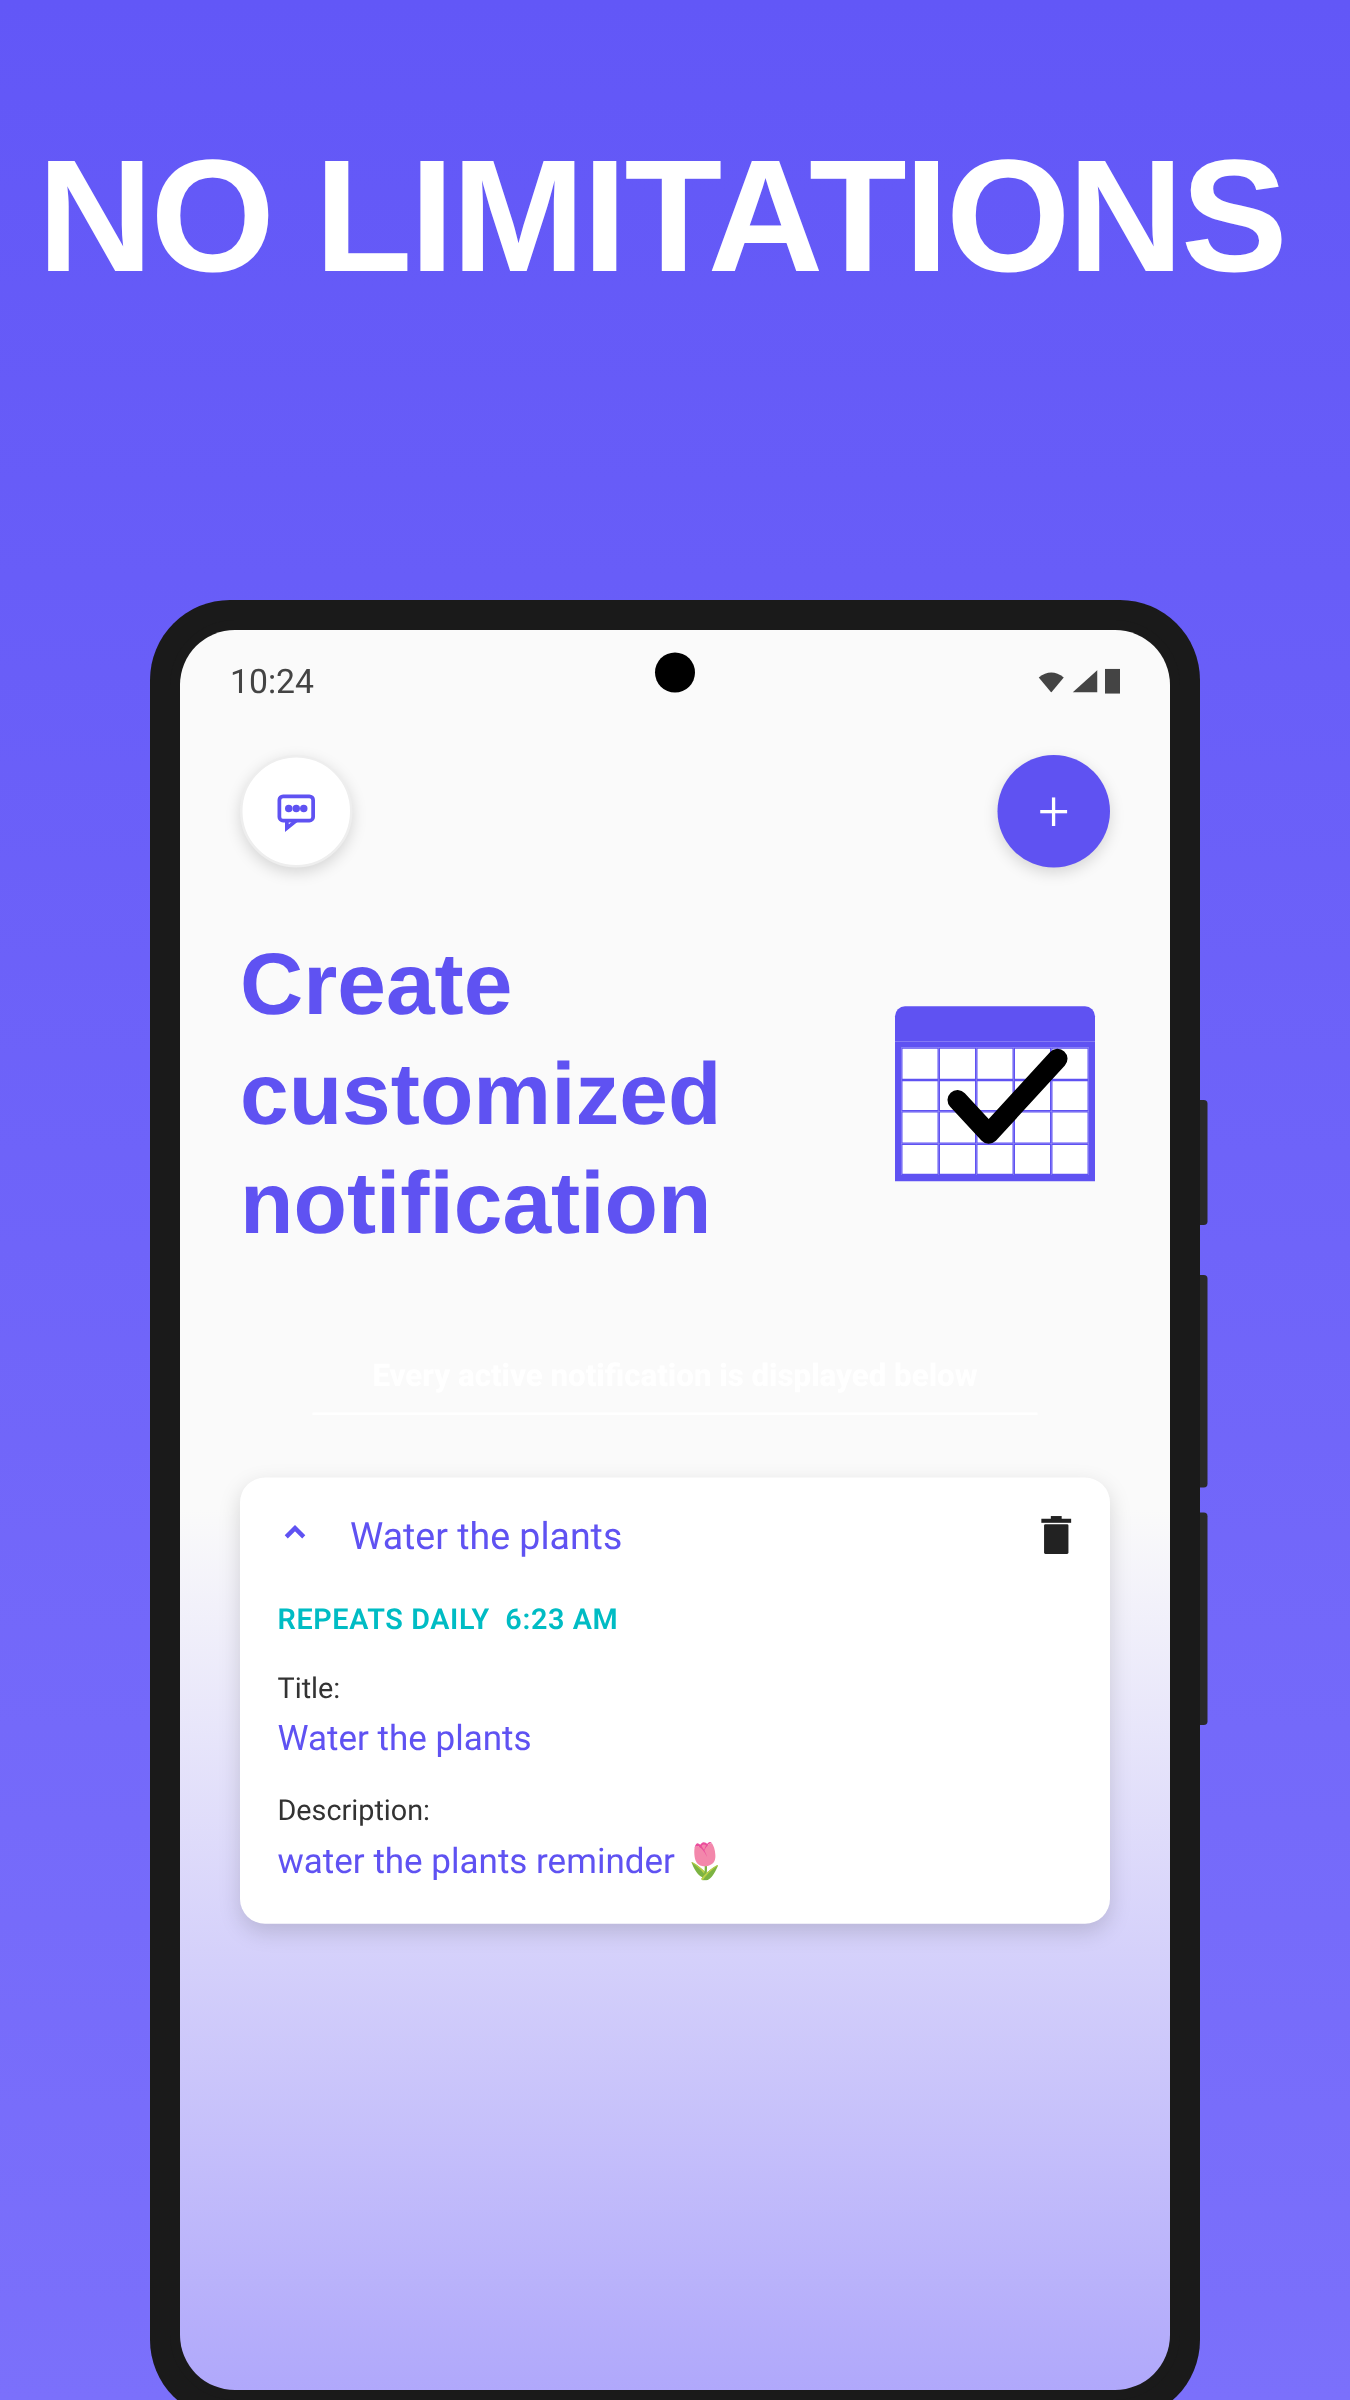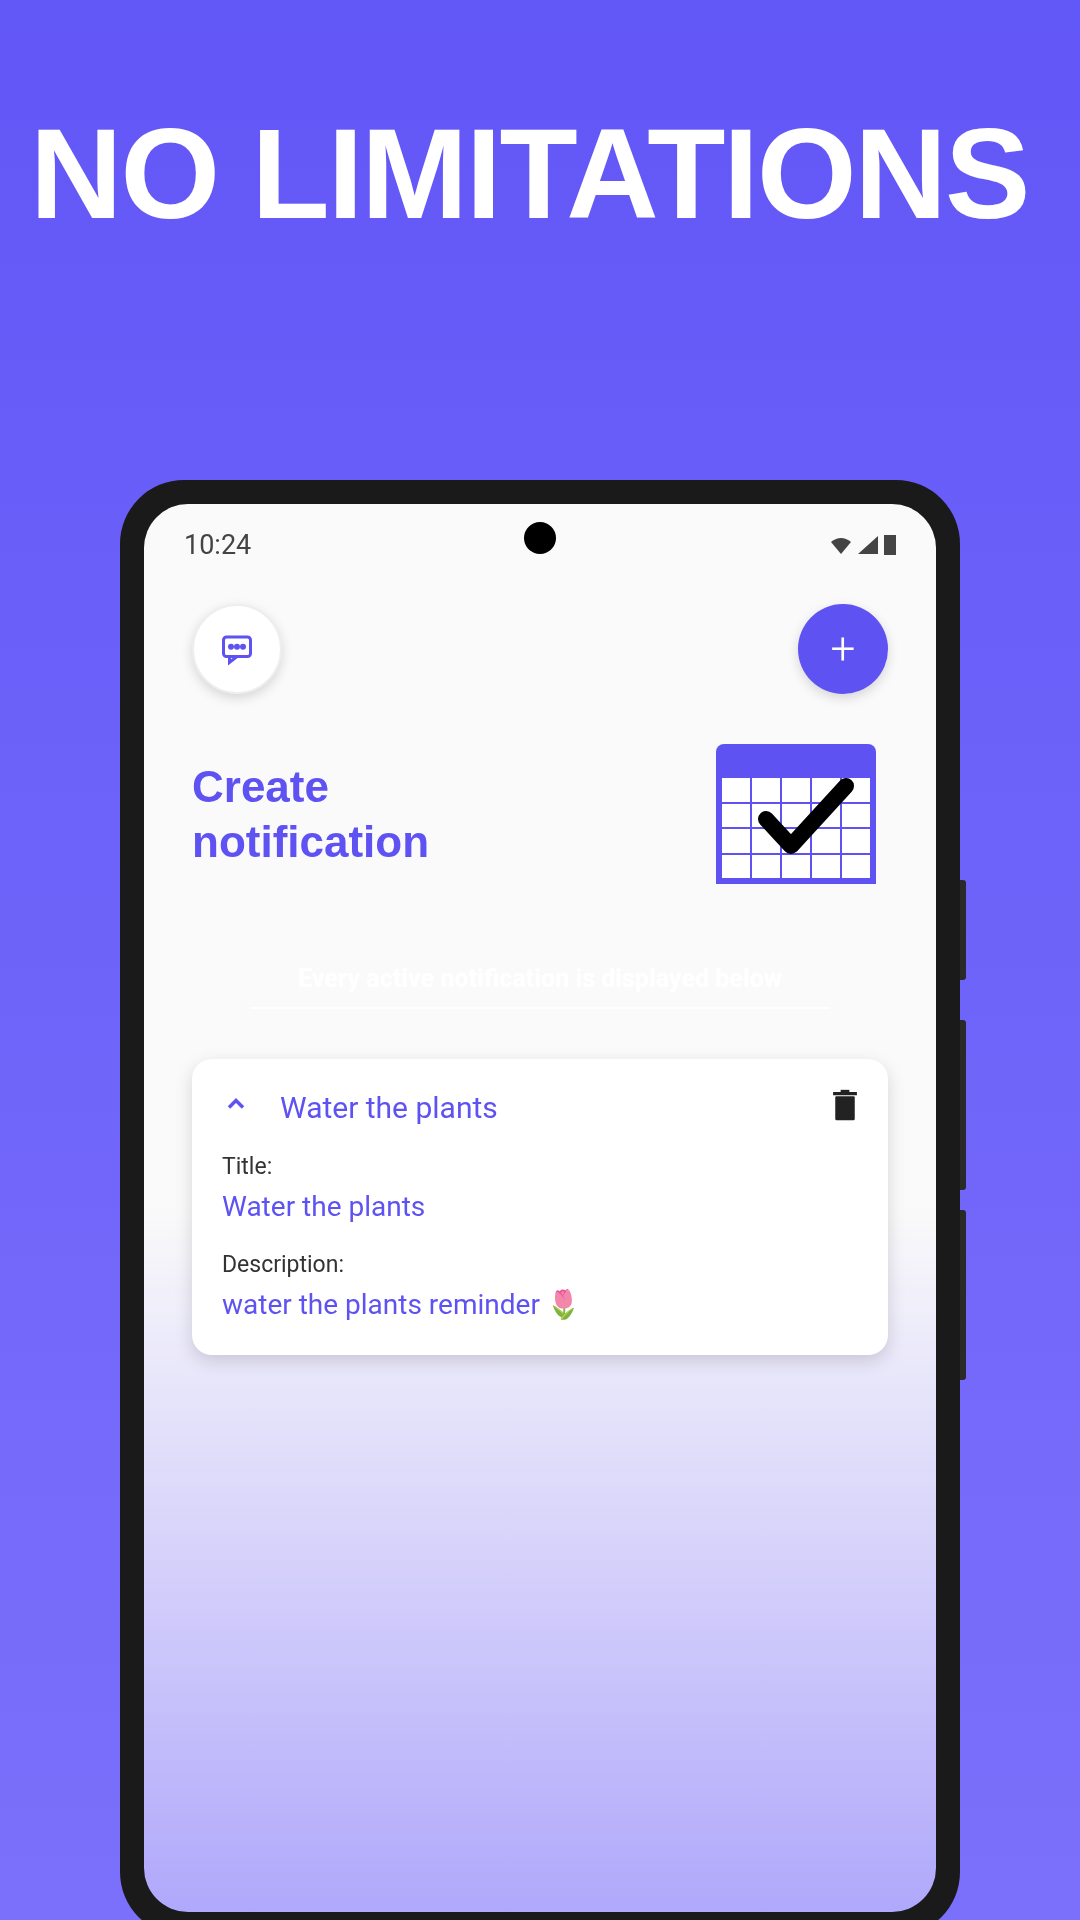--- a/index.html
+++ b/index.html
@@ -98,21 +98,21 @@
       font-weight: 300;
     }
     .hero-section {
       display: flex;
       align-items: center;
       justify-content: space-between;
       padding: 10px 60px 60px 48px;
     }
     .hero-text {
       color: #5f52f2;
-      font-size: 44px;
+      font-size: 70px;
       font-weight: 900;
       line-height: 1.25;
       font-family: Arial Black, Arial, sans-serif;
     }
     .hero-icon {
       width: 160px;
       height: 140px;
       position: relative;
       flex-shrink: 0;
       margin-left: 30px;
@@ -254,20 +254,21 @@
           </svg>
         </div>
         <div class="icon-btn add-btn">
           <span>+</span>
         </div>
       </div>
 
       <div class="hero-section">
         <div class="hero-text">
           <div>Create</div>
+          <div>customized</div>
           <div>notification</div>
         </div>
         <div class="hero-icon">
           <div class="cal-top"></div>
           <div class="cal-grid">
             <div></div>
               <div></div>
               <div></div>
               <div></div>
               <div></div>
@@ -305,20 +306,23 @@
           </span>
           <span class="card-title">Water the plants</span>
           <span class="trash">
             <svg width="26" height="32" viewBox="0 0 24 28" fill="#222">
               <rect x="3" y="6" width="18" height="22" rx="1"></rect>
               <rect x="1" y="2" width="22" height="3"></rect>
               <rect x="8" y="0" width="8" height="3"></rect>
             </svg>
           </span>
         </div>
+        <div class="repeat-line">
+          <span>REPEATS DAILY</span>&nbsp;&nbsp;<span>6:23 AM</span>
+        </div>
         <div class="field-label">Title:</div>
         <div class="field-value">Water the plants</div>
         <div class="field-label">Description:</div>
         <div class="field-value">water the plants reminder 🌷</div>
       </div>
 
     </div>
   </div>
 </div>
 

